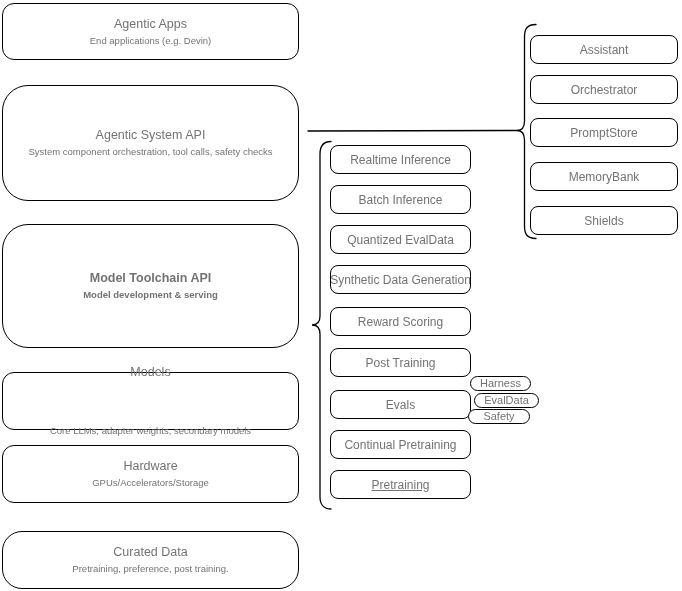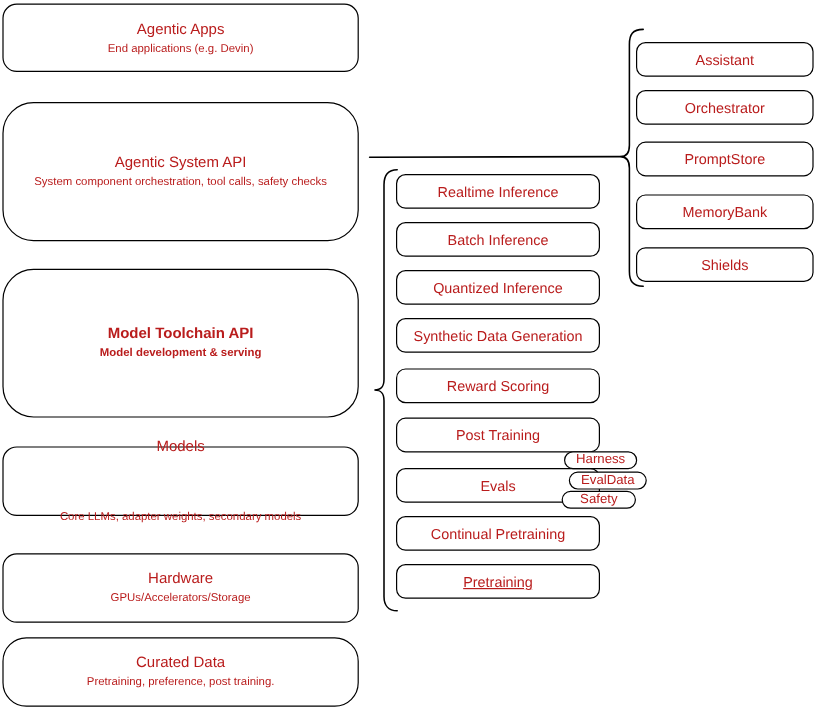--- a/index.html
+++ b/index.html
@@ -1,36 +1,36 @@
 <!DOCTYPE html>
 <html><head>
 <meta charset="utf-8">
 <style>
   html,body{margin:0;padding:0;background:#ffffff;}
   #canvas{
     position:relative;
     width:682px;height:591px;
     background:#ffffff;
     font-family:"Liberation Sans","DejaVu Sans",sans-serif;
-    color:#b91c1c;
+    color:#737373;
     overflow:hidden;
   }
   #wires{position:absolute;left:0;top:0;width:682px;height:591px;z-index:1;}
   .lbox{
     position:absolute;left:2px;width:297px;box-sizing:border-box;
     border:1px solid #000;background:#fff;
     display:flex;flex-direction:column;justify-content:center;align-items:center;
     text-align:center;z-index:2;
   }
   .r12{border-radius:12px;}
   .r26{border-radius:26px;}
   .btitle{font-size:12.5px;line-height:15px;white-space:nowrap;}
   .bsub{font-size:9.5px;line-height:12px;margin-top:3px;white-space:nowrap;}
   .mbox{
-    position:absolute;left:330px;width:170px;height:29px;box-sizing:border-box;
+    position:absolute;left:330px;width:141px;height:29px;box-sizing:border-box;
     border:1px solid #000;border-radius:8px;background:#fff;
     display:flex;justify-content:center;align-items:center;
     font-size:12px;white-space:nowrap;z-index:2;
   }
   .rbox{
     position:absolute;left:530px;width:148px;height:29px;box-sizing:border-box;
     border:1px solid #000;border-radius:8px;background:#fff;
     display:flex;justify-content:center;align-items:center;
     font-size:12px;white-space:nowrap;z-index:2;
   }
@@ -65,33 +65,33 @@
   <div class="lbox r26" style="top:224px;height:124px;font-weight:bold;">
     <div class="btitle">Model Toolchain API</div>
     <div class="bsub">Model development &amp; serving</div>
   </div>
 
   <div class="lbox r12" style="top:372px;height:58px;gap:42px;">
     <div class="btitle">Models</div>
     <div class="bsub">Core LLMs, adapter weights, secondary models</div>
   </div>
 
-  <div class="lbox r12" style="top:461px;height:58px;">
+  <div class="lbox r12" style="top:445px;height:58px;">
     <div class="btitle">Hardware</div>
     <div class="bsub">GPUs/Accelerators/Storage</div>
   </div>
 
   <div class="lbox r12" style="top:531px;height:58px;border-radius:20px;">
     <div class="btitle">Curated Data</div>
     <div class="bsub">Pretraining, preference, post training.</div>
   </div>
 
   <div class="mbox" style="top:145px;">Realtime Inference</div>
   <div class="mbox" style="top:185px;">Batch Inference</div>
-  <div class="mbox" style="top:225px;">Quantized Inference</div>
+  <div class="mbox" style="top:225px;">Quantized EvalData</div>
   <div class="mbox" style="top:265px;">Synthetic Data Generation</div>
   <div class="mbox" style="top:307px;">Reward Scoring</div>
   <div class="mbox" style="top:348px;">Post Training</div>
   <div class="mbox" style="top:390px;">Evals</div>
   <div class="mbox" style="top:430px;">Continual Pretraining</div>
   <div class="mbox" style="top:470px;text-decoration:underline;">Pretraining</div>
 
   <div class="tag" style="left:470px;top:376px;width:61px;">Harness</div>
   <div class="tag" style="left:474px;top:393px;width:65px;">EvalData</div>
   <div class="tag" style="left:468px;top:409px;width:62px;">Safety</div>

